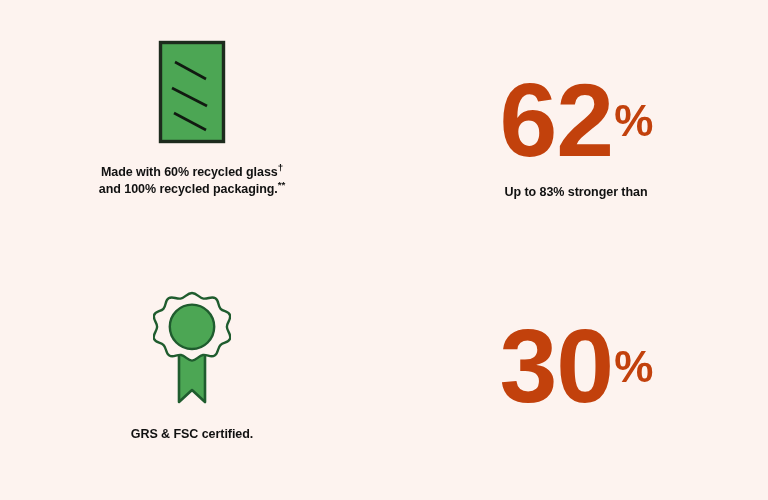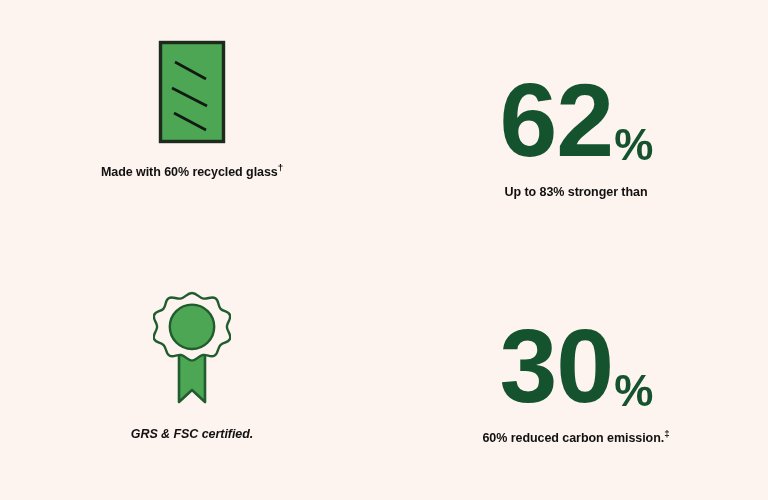--- a/index.html
+++ b/index.html
@@ -26,43 +26,43 @@
   .cell {
     position: relative;
     display: flex;
     flex-direction: column;
     align-items: center;
     justify-content: flex-start;
   }
   
   .cell-tl { padding-top: 32px; }
   .cell-tr { padding-top: 52px; }
-  .cell-bl { padding-top: 46px; font-style: italic; }
+  .cell-bl { padding-top: 46px; }
   .cell-br { padding-top: 48px; }
 
   .visual {
     display: flex;
     align-items: flex-end;
     justify-content: center;
     height: 112px;
   }
   .visual-badge {
     display: flex;
     align-items: flex-end;
     justify-content: center;
     height: 112px;
   }
 
   .stat {
-    color: #14532d;
+    color: #c2410c;
     font-weight: 900;
     letter-spacing: -0.055em;
     line-height: 0.84;
     display: flex;
-    align-items: flex-end;
+    align-items: center;
     justify-content: center;
     font-family: "Liberation Sans", sans-serif;
   }
   .stat .stat-num {
     font-size: 104px;
     font-weight: 900;
     display: inline-block;
   }
   .stat .stat-pct {
     font-size: 44px;
@@ -107,20 +107,21 @@
     <div class="visual">
       <svg class="glass-icon" width="68" height="104" viewBox="0 0 68 104">
         <rect x="2.5" y="2.5" width="63" height="99" fill="#4ca654" stroke="#1d2b1d" stroke-width="3.4"></rect>
         <line x1="17" y1="22" x2="48" y2="39" stroke="#111a11" stroke-width="2.6" stroke-linecap="butt"></line>
         <line x1="14" y1="48" x2="49" y2="66" stroke="#111a11" stroke-width="2.6" stroke-linecap="butt"></line>
         <line x1="16" y1="73" x2="48" y2="90" stroke="#111a11" stroke-width="2.6" stroke-linecap="butt"></line>
       </svg>
     </div>
     <div class="caption cap-tight">
       <span class="caption-line"><span>Made with 60% recycled glass</span><sup>†</sup></span>
+      <span class="caption-line"><span>and 100% recycled packaging.</span><sup>**</sup></span>
     </div>
   </div>
 
   <div class="cell cell-tr">
     <div class="visual">
       <div class="stat">
         <span class="stat-num">62</span>
           <span class="stat-pct">%</span>
       </div>
     </div>
@@ -165,18 +166,15 @@
     </div>
   </div>
 
   <div class="cell cell-br">
     <div class="visual">
       <div class="stat">
         <span class="stat-num">30</span>
           <span class="stat-pct">%</span>
       </div>
     </div>
-    <div class="caption cap-60">
-      <span class="caption-line"><span>60% reduced carbon emission.</span><sup>‡</sup></span>
-    </div>
   </div>
 
 </div>
 
 </body></html>

